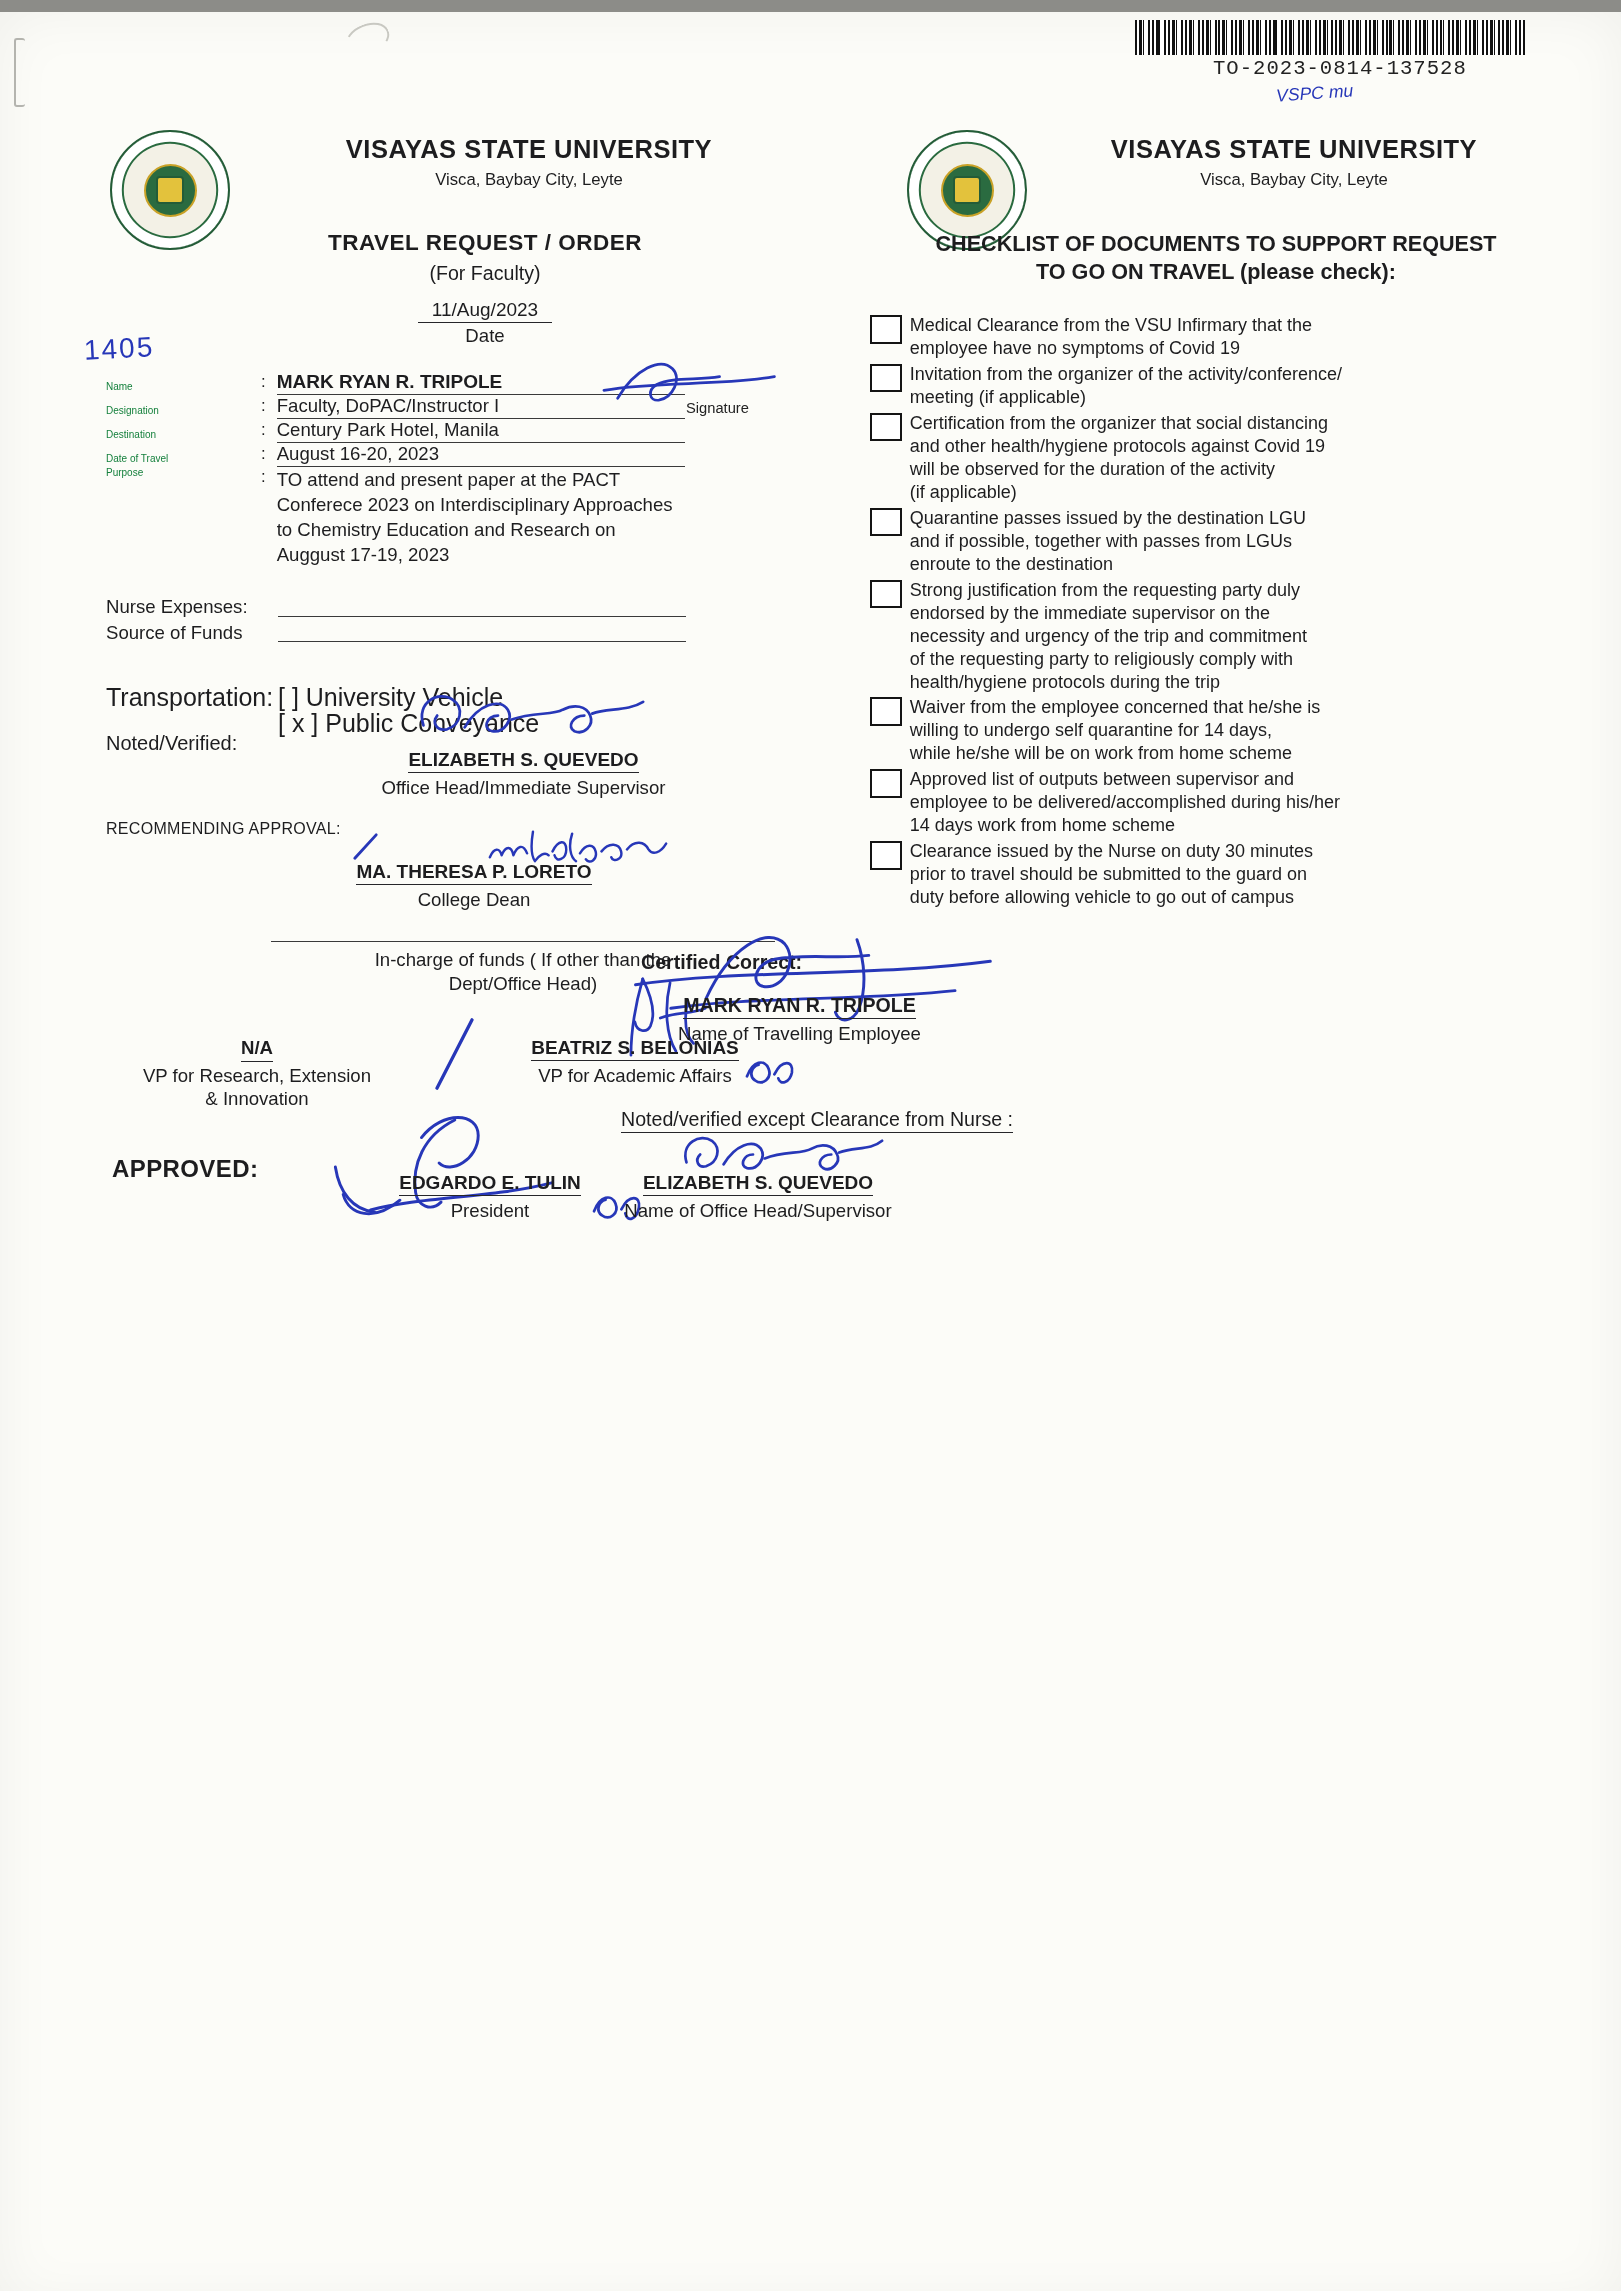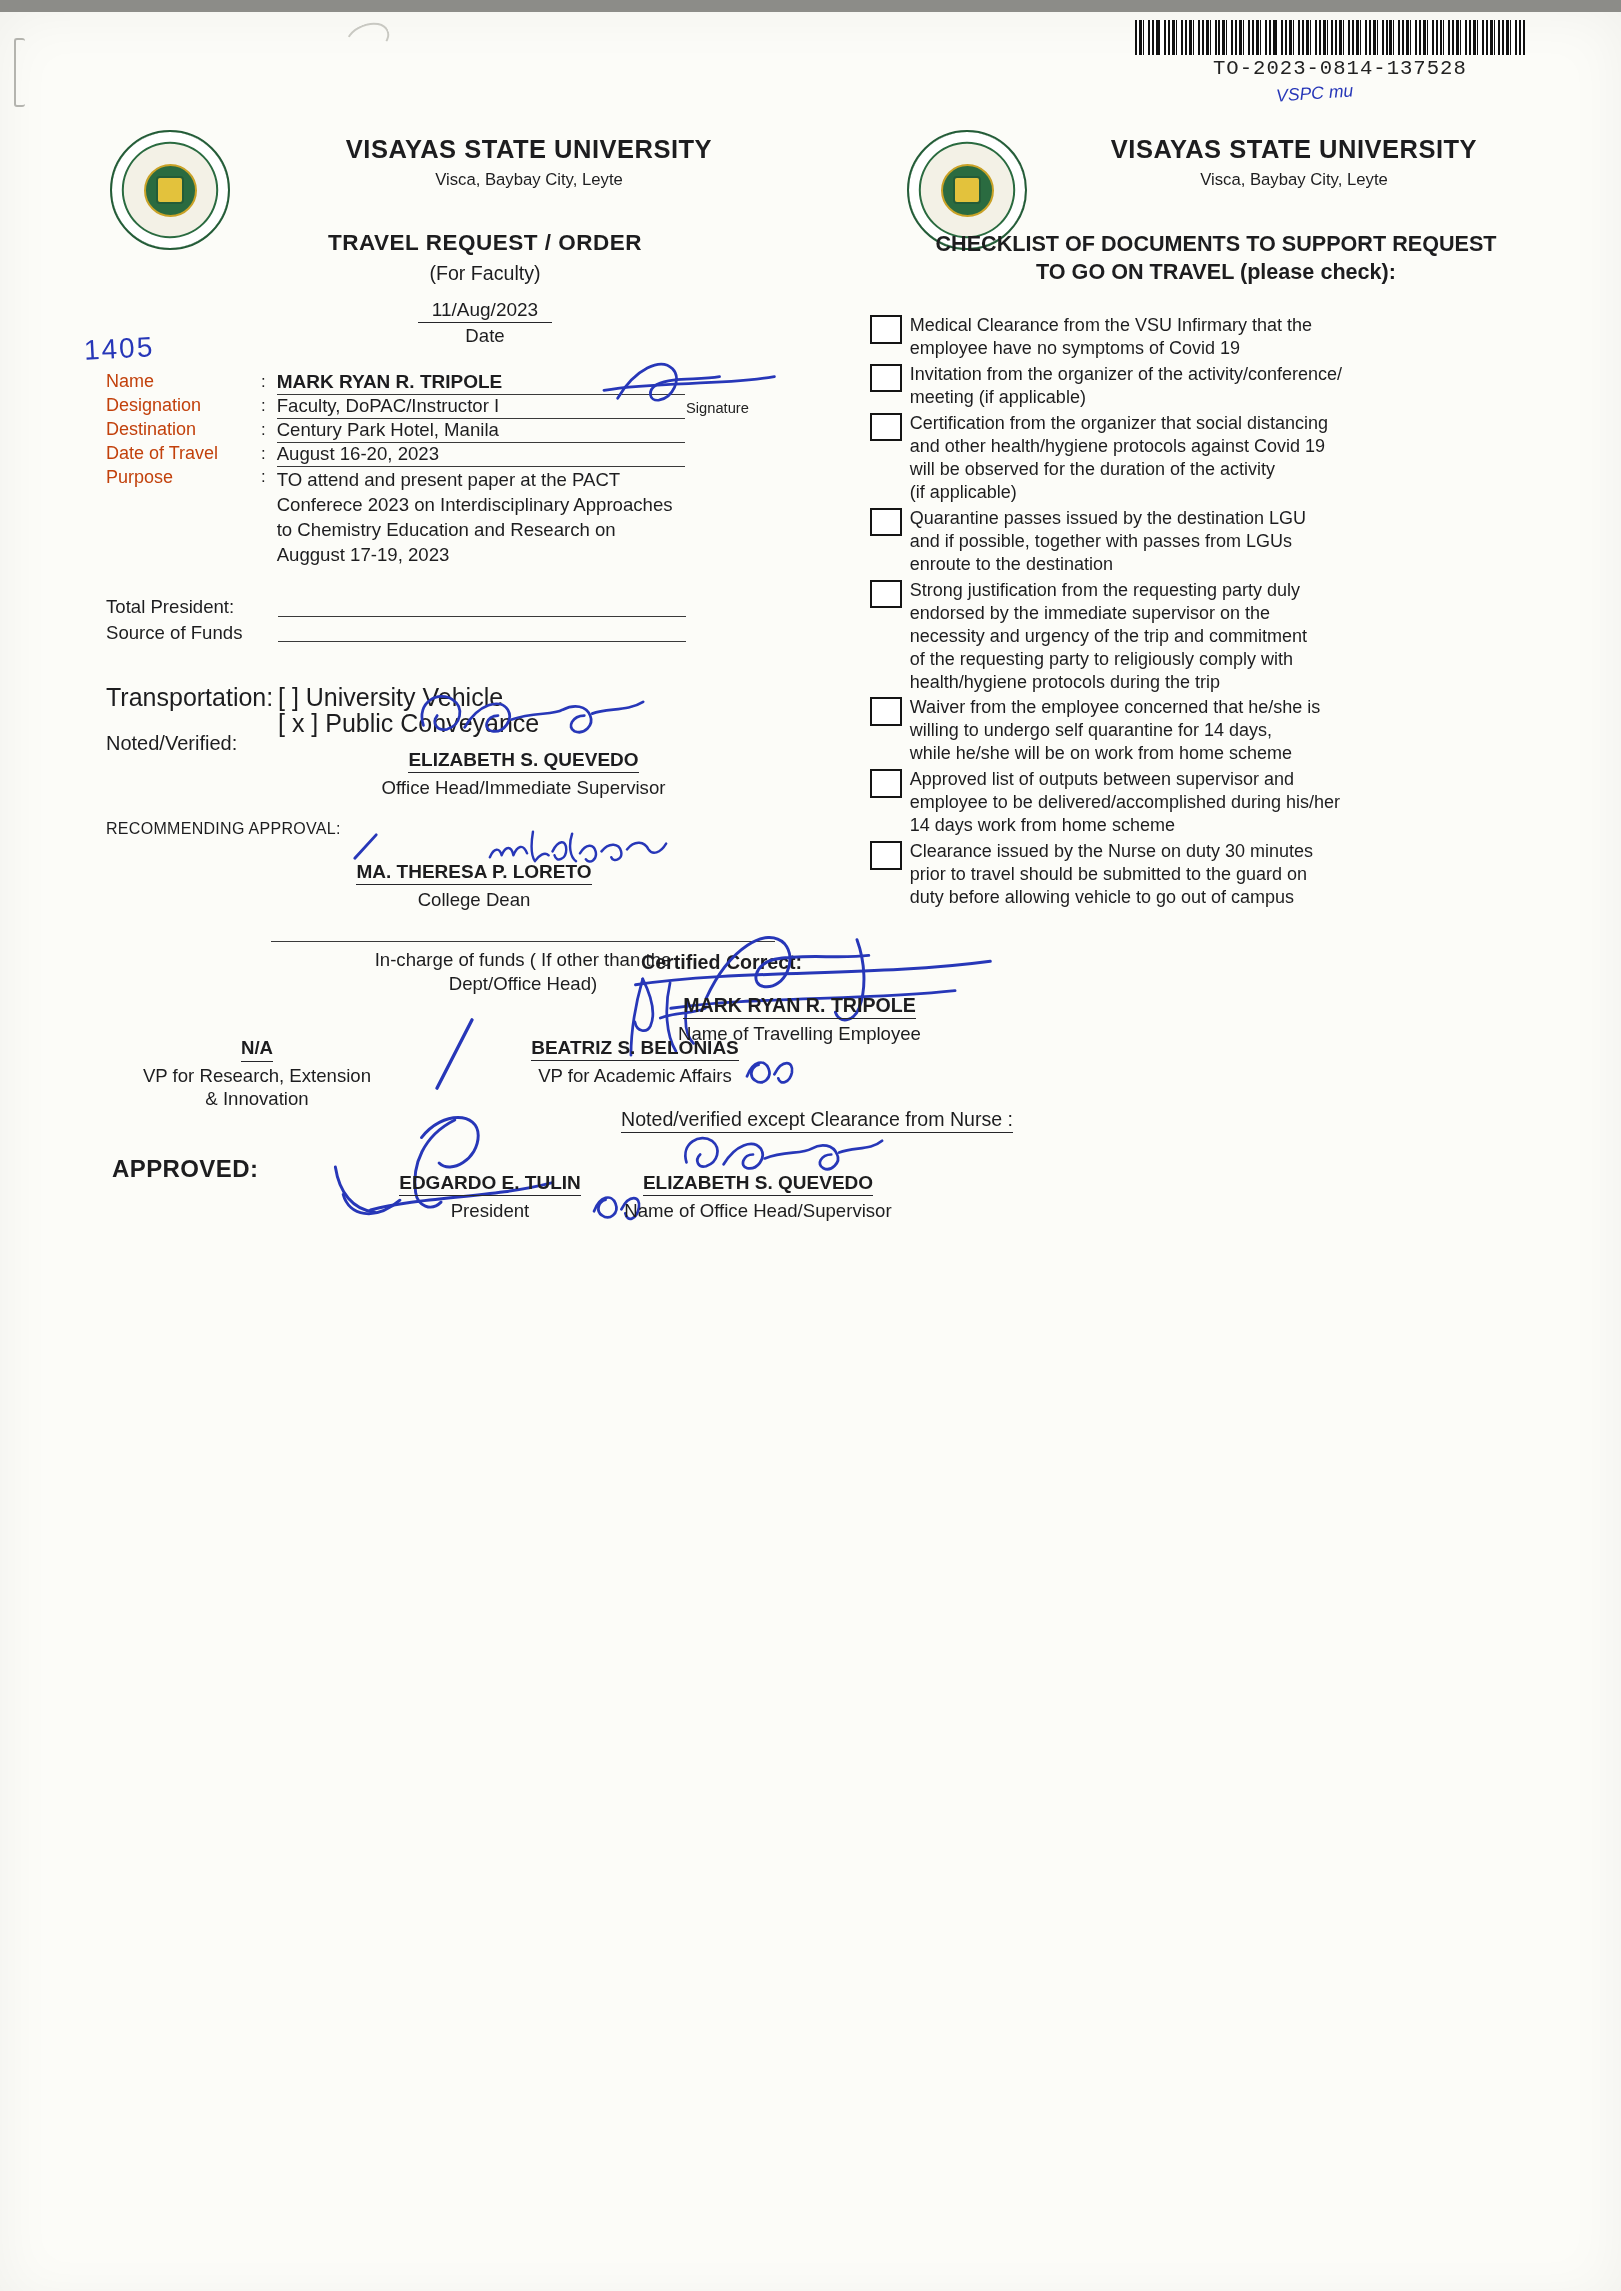--- a/index.html
+++ b/index.html
@@ -48,21 +48,21 @@
   #ltitle .dt{font-size:19px;margin-top:13.7px;}
   #ltitle .dt .uline{border-bottom-width:1.6px;padding:0 13.7px 1px;}
   #ltitle .dl{font-size:18.6px;margin-top:2px;}
 
   #ctrl-num{left:84px;top:321px;color:#2737b8;font-size:28px;transform:rotate(-3deg);letter-spacing:2px;}
 
   
   #fields{left:106px;top:359px;width:608px;}
   .frow{display:flex;align-items:flex-end;min-height:24px;}
   .frow.purpose{align-items:flex-start;}
-  .flabel{width:155px;font-size:18px;padding-bottom:2.9px;color:#c2410c;}
+  .flabel{width:155px;font-size:10px;padding-bottom:2.9px;color:#15803d;}
   .fcolon{width:15.7px;font-size:16.7px;padding-bottom:2.9px;}
   .fvalue{width:408px;font-size:18.6px;border-bottom:1.6px solid #3a3a3a;padding-bottom:1px;white-space:nowrap;}
   .fvalue.name{font-weight:bold;font-size:19px;}
   .fvalue.noline{border-bottom:none;white-space:pre-line;line-height:25px;width:427px;}
   #sig-caption{left:686px;top:388px;font-size:14.7px;color:#222;background:transparent;}
   #sig-tripole-small{left:600px;top:341px;}
 
   
   #expenses{left:106px;top:584px;width:588px;font-size:18.6px;}
   .erow{position:relative;height:25.5px;}
@@ -194,21 +194,21 @@
   </div>
 
   <div class="abs" id="sig-caption">Signature</div>
   <svg class="abs" id="sig-tripole-small" width="196" height="63" viewBox="0 0 200 64">
     <path class="ink" stroke-width="2.8" d="M18,46 C36,16 62,4 74,16 C84,26 74,46 60,48 C50,49 48,38 58,32 C74,24 100,28 122,24"></path>
     <path class="ink" stroke-width="2.8" d="M4,38 C60,28 120,34 178,24"></path>
   </svg>
 
   <div class="abs" id="expenses">
     <div class="erow">
-      <span>Total President:</span>
+      <span>Nurse Expenses:</span>
       <span class="eline"></span>
     </div>
     <div class="erow">
       <span>Source of Funds</span>
       <span class="eline"></span>
     </div>
   </div>
 
   <div class="abs" id="transport">
     <div class="trow">

